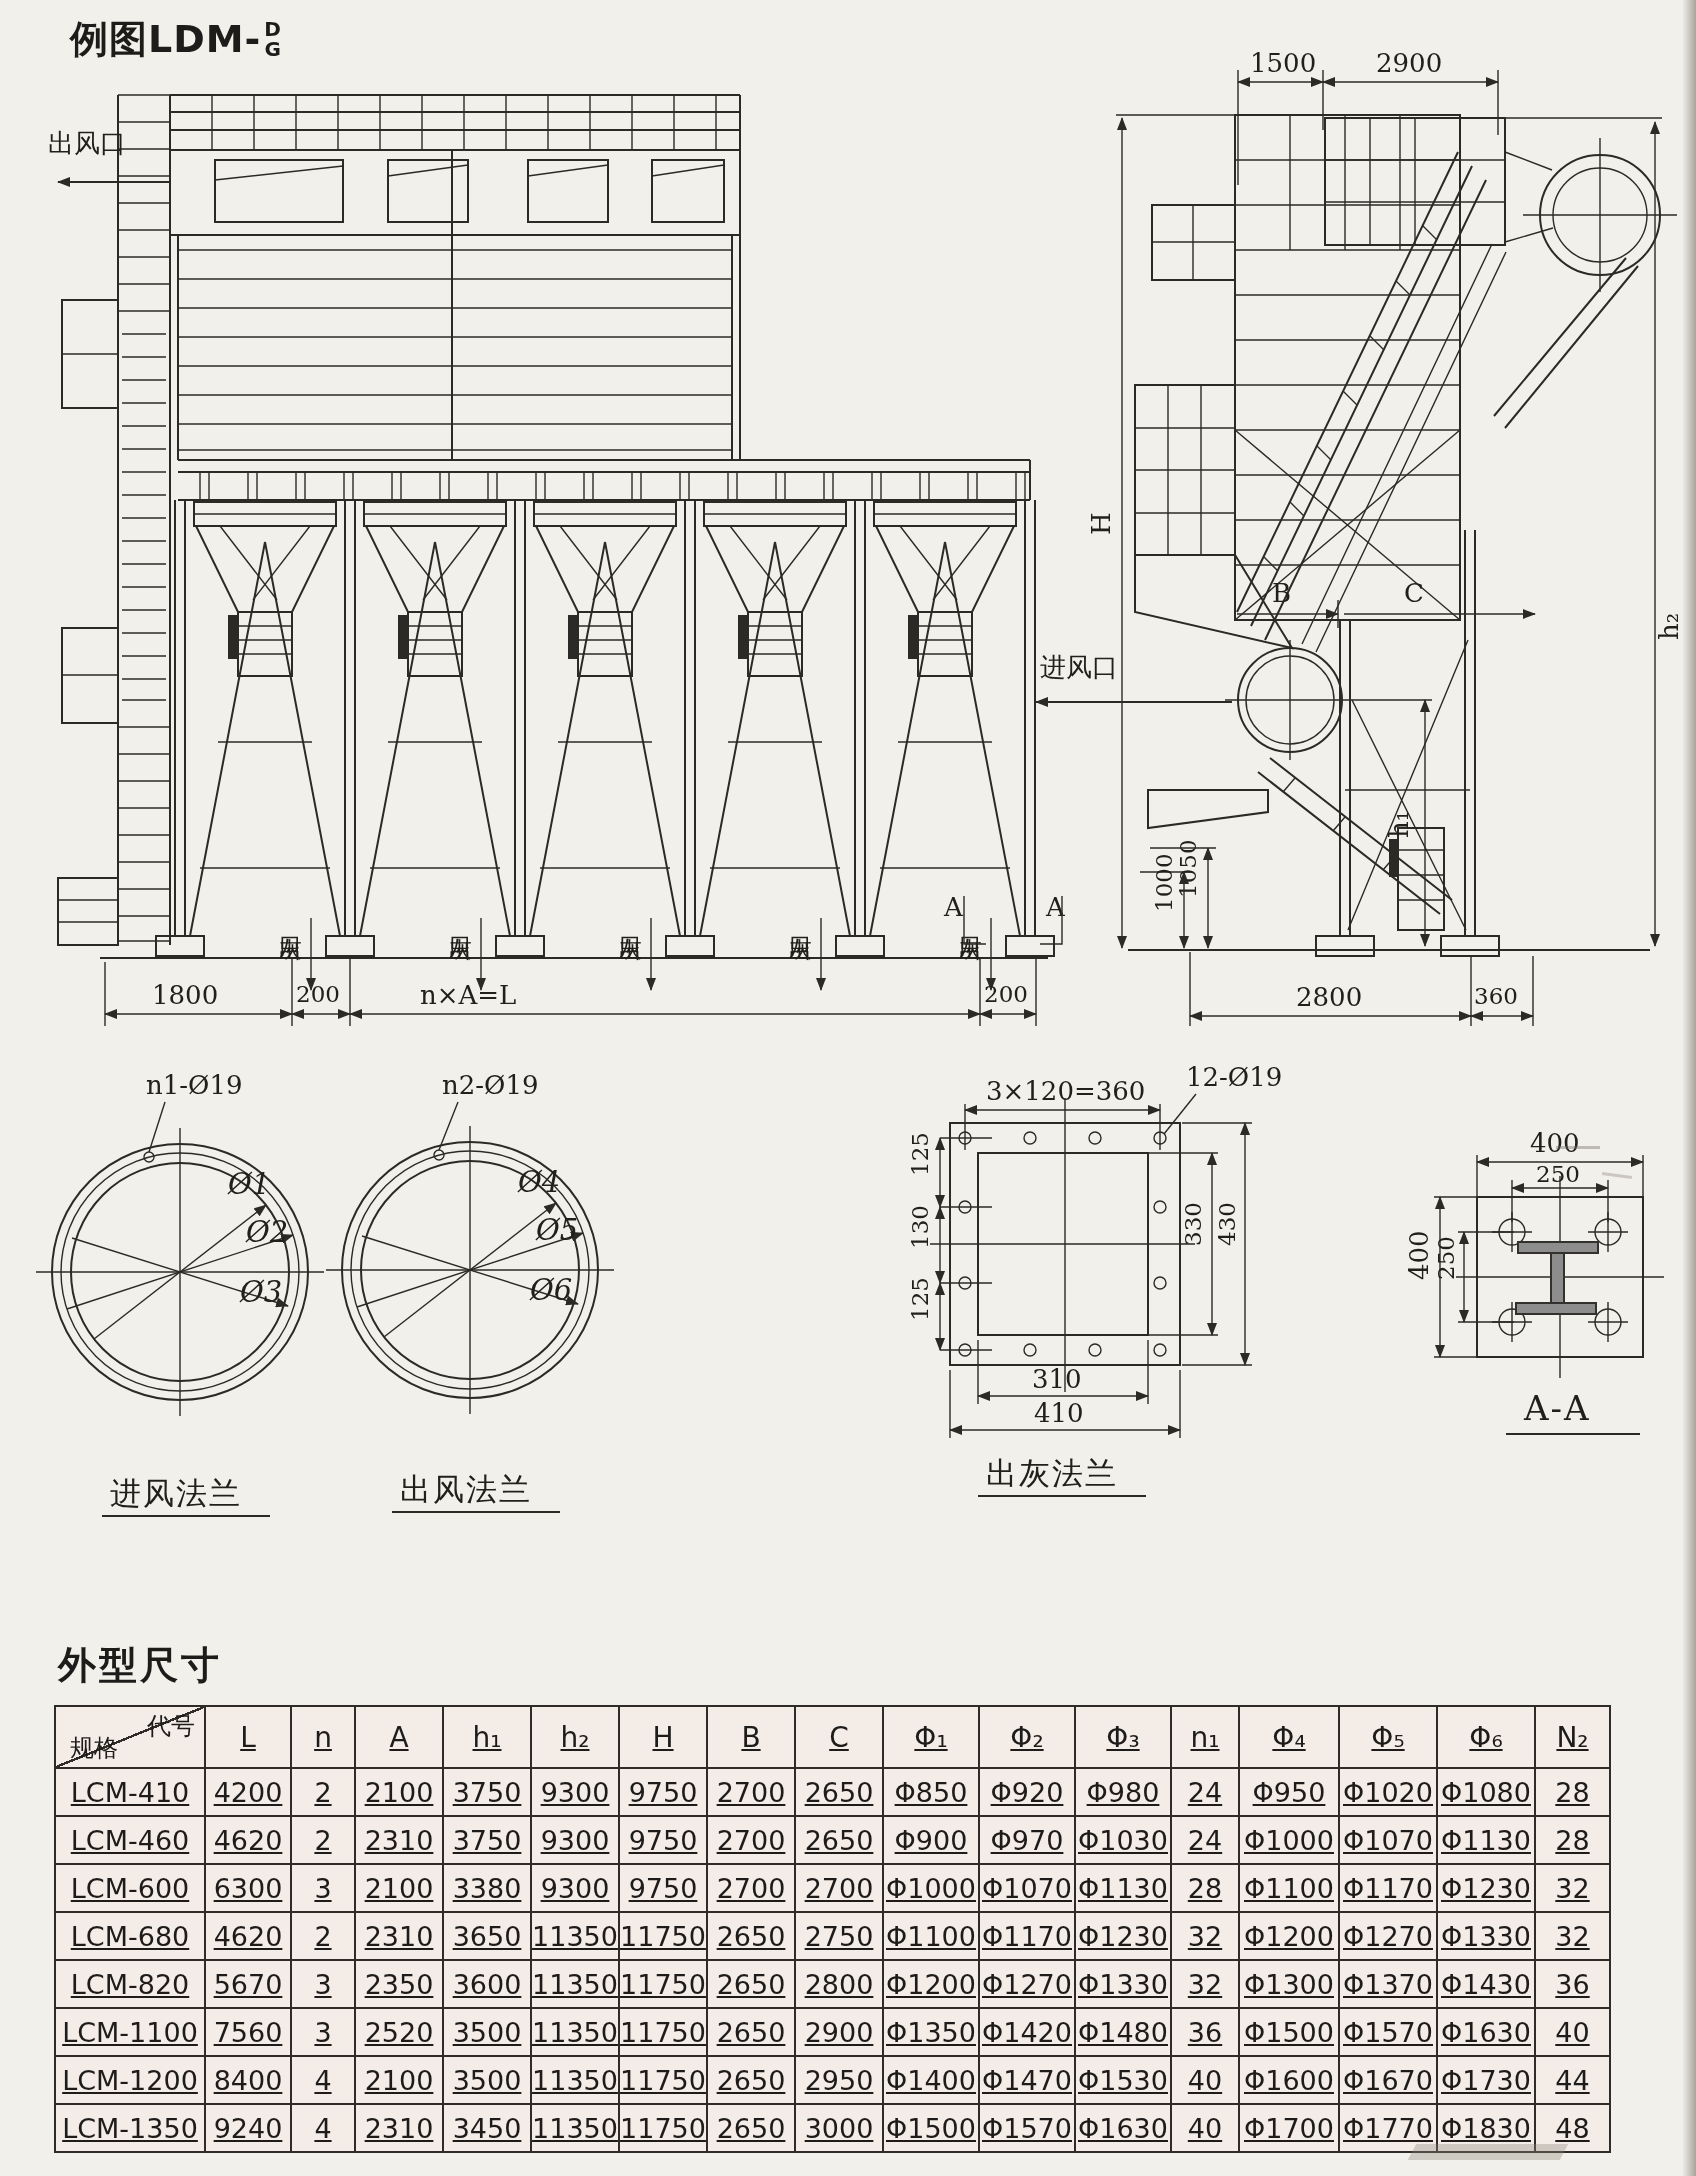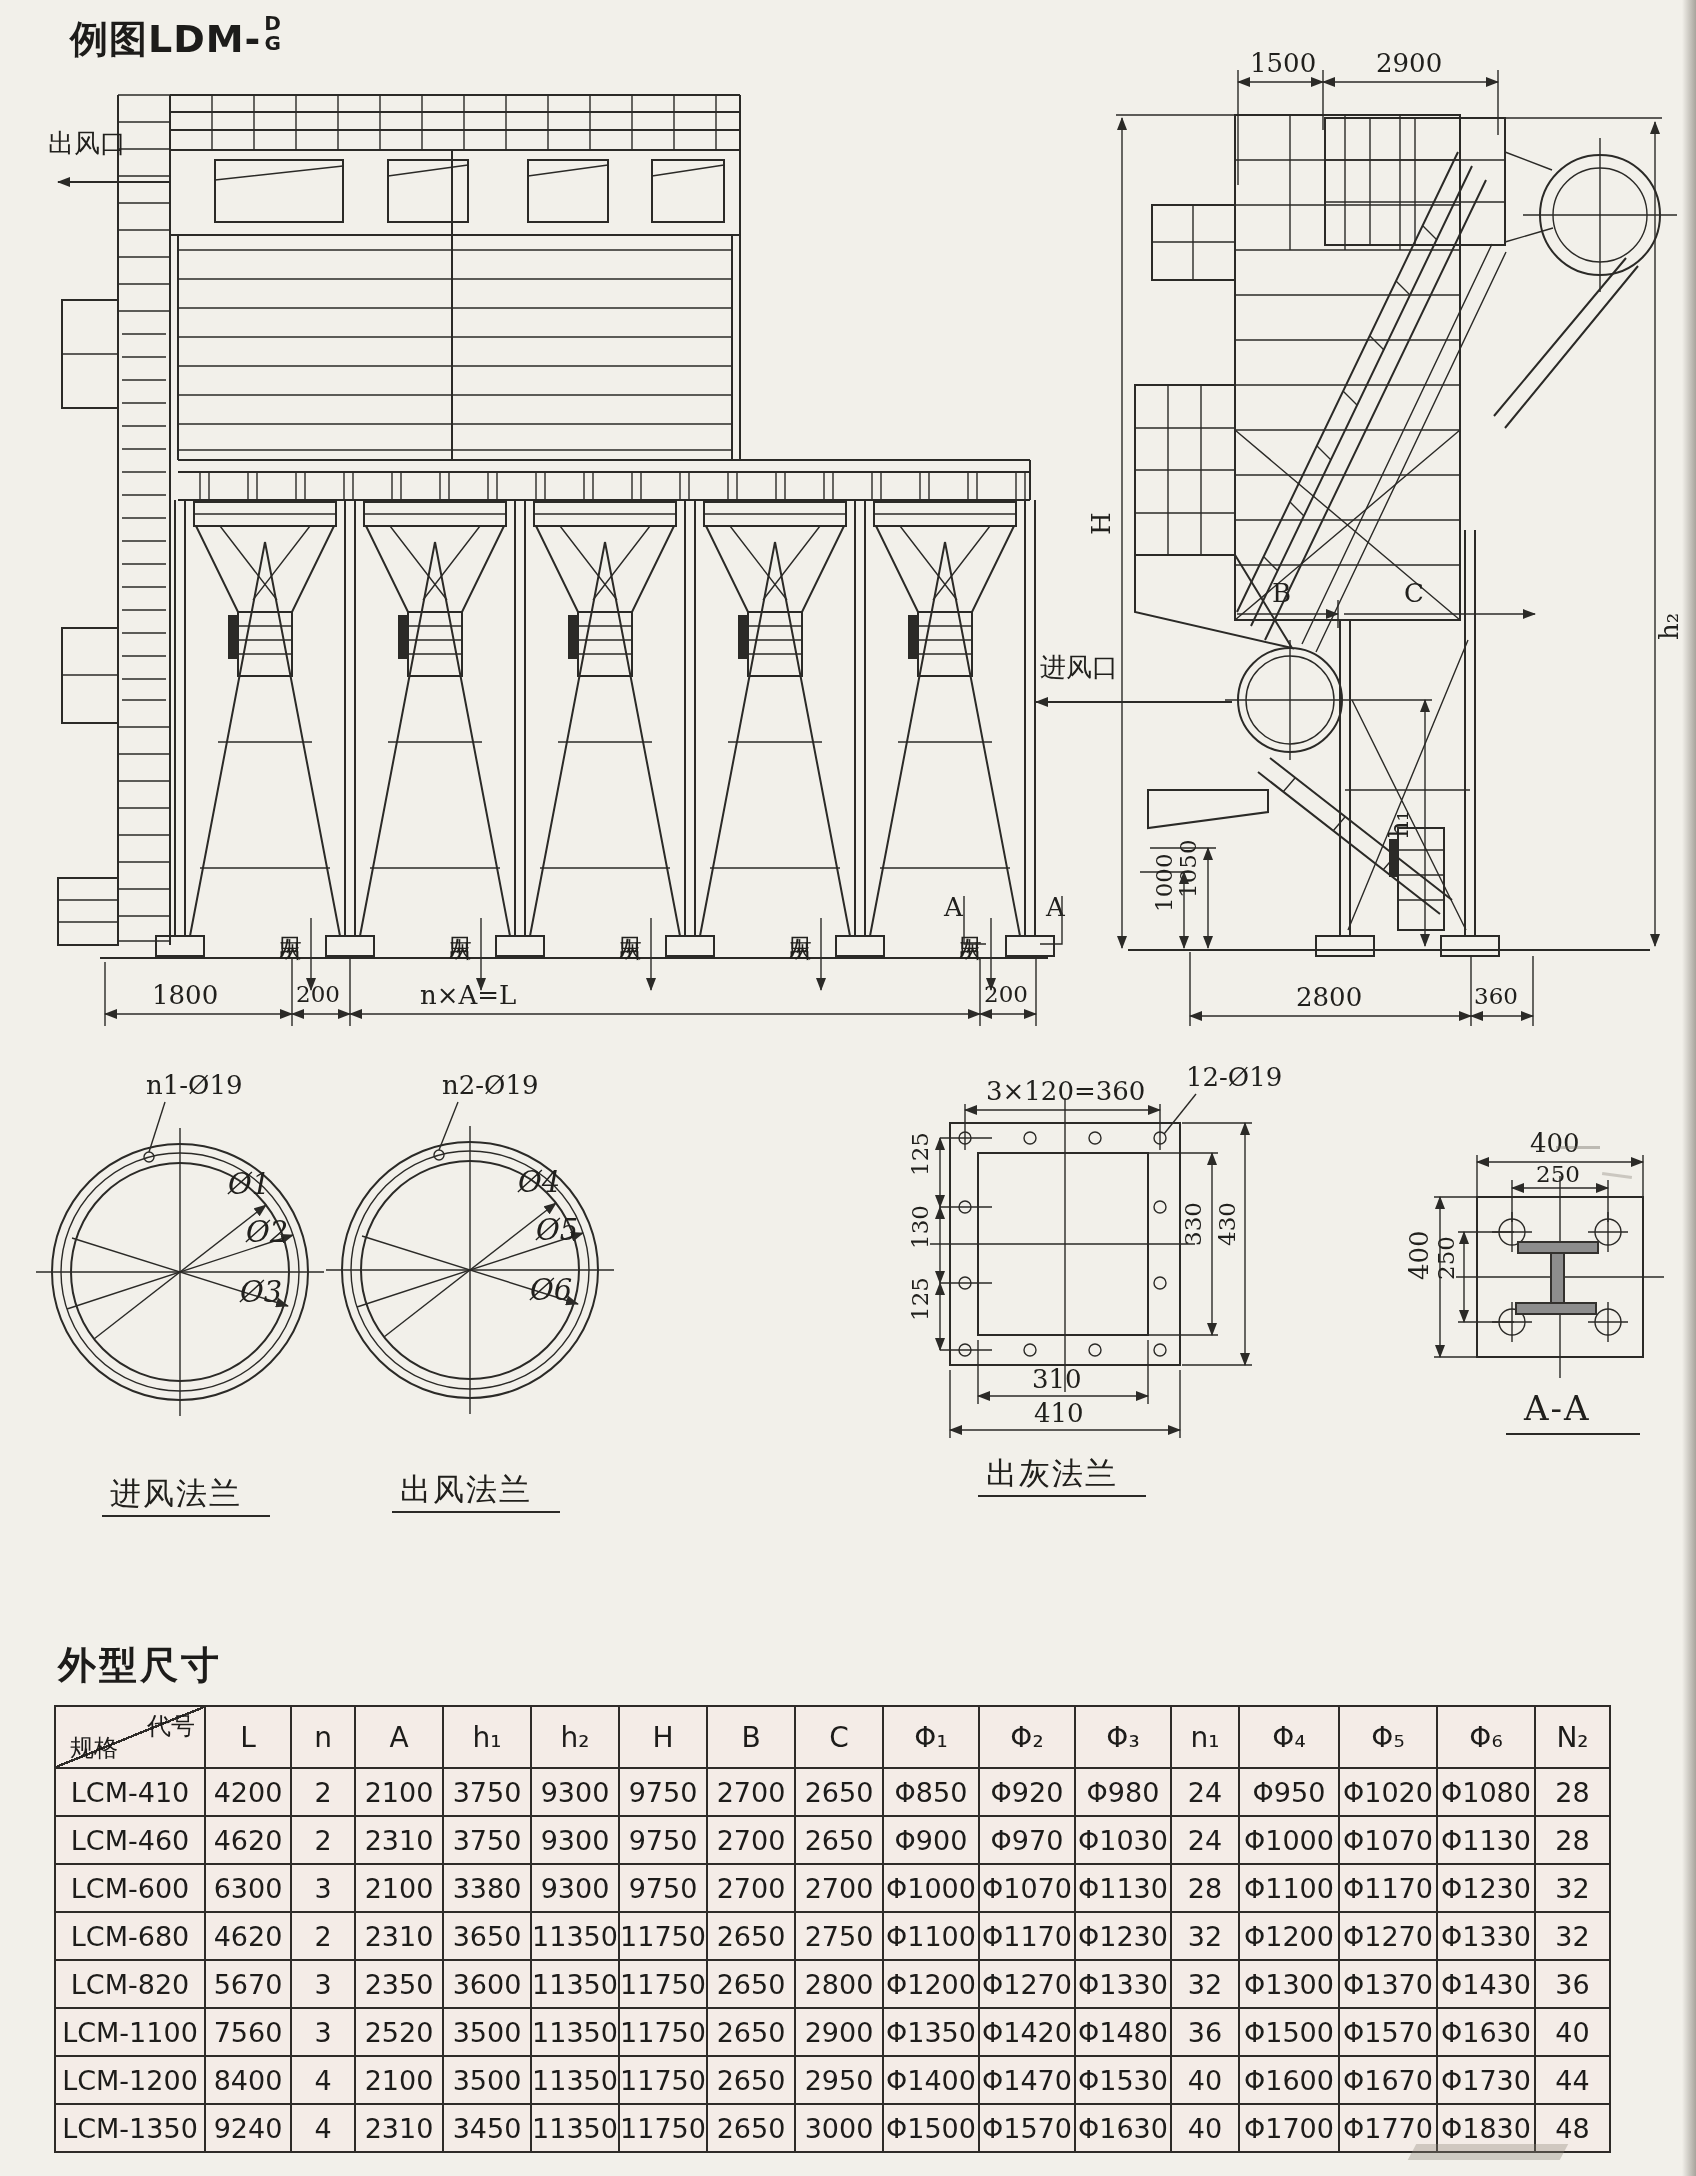--- a/index.html
+++ b/index.html
@@ -1,35 +1,35 @@
 <!DOCTYPE html>
 <html><head>
 <meta charset="utf-8">
 <style>
   html,body{margin:0;padding:0;background:#dedbd4;}
   .page{position:relative;width:1696px;height:2176px;background:#f2f0ea;overflow:hidden;
         font-family:"DejaVu Sans",sans-serif;color:#1d1c1a;}
-  .page-title{position:absolute;left:70px;top:14px;display:flex;
+  .page-title{position:absolute;left:70px;top:14px;display:flex;align-items:center;
         font-size:38px;font-weight:bold;letter-spacing:1px;white-space:nowrap;}
   .page-title .stack{display:inline-flex;flex-direction:column;align-items:center;
         font-size:20px;line-height:1.0;margin:0 3px;transform:translateY(-1px);}
   svg.draw{position:absolute;left:0;top:0;}
   svg .ln{stroke:#2b2a27;stroke-width:2;fill:none;}
   svg .thin{stroke-width:1.4;}
   svg text{stroke:none;fill:#21201d;}
   svg .dt{font-family:"DejaVu Serif",serif;font-size:26px;}
   svg .dts{font-family:"DejaVu Serif",serif;font-size:23px;}
   svg .dtl{font-family:"DejaVu Serif",serif;font-size:29px;font-style:italic;}
   svg .cn{font-family:"DejaVu Sans",sans-serif;font-size:26px;}
   svg .cnb{font-family:"DejaVu Sans",sans-serif;font-size:31px;letter-spacing:2px;}
   svg .cnv{font-family:"DejaVu Sans",sans-serif;font-size:23px;writing-mode:vertical-rl;text-orientation:upright;}
   svg .aal{font-family:"DejaVu Serif",serif;font-size:34px;letter-spacing:2px;}
   .tbl-wrap{position:absolute;left:54px;top:1640px;width:1600px;}
   .tbl-title{font-size:38px;font-weight:bold;margin:0 0 14px 4px;letter-spacing:3px;}
-  table.spec{border-collapse:collapse;table-layout:fixed;width:1556px;background:#f4ece7;}
+  table.spec{border-collapse:collapse;table-layout:fixed;width:1556px;background:#f4ece7;text-decoration:underline;}
   table.spec th,table.spec td{border:2px solid #2e2b28;text-align:center;vertical-align:middle;
         font-size:27px;font-weight:normal;padding:0;height:46px;overflow:hidden;white-space:nowrap;}
   table.spec thead th{height:60px;font-size:28px;}
   td.model,th.corner{font-size:27px;}
   th.corner{position:relative;background:
      linear-gradient(to bottom right, transparent calc(50% - 1.2px), #2e2b28 calc(50% - 1.2px), #2e2b28 calc(50% + 1.2px), transparent calc(50% + 1.2px));}
   th.corner .t{position:absolute;top:3px;right:9px;font-size:24px;}
   th.corner .b{position:absolute;bottom:3px;left:8px;font-size:24px;margin-left:6px;}
   .edge-r{position:absolute;right:0;top:0;width:14px;height:100%;
      background:linear-gradient(to right,rgba(0,0,0,0),rgba(64,58,48,.42));}

